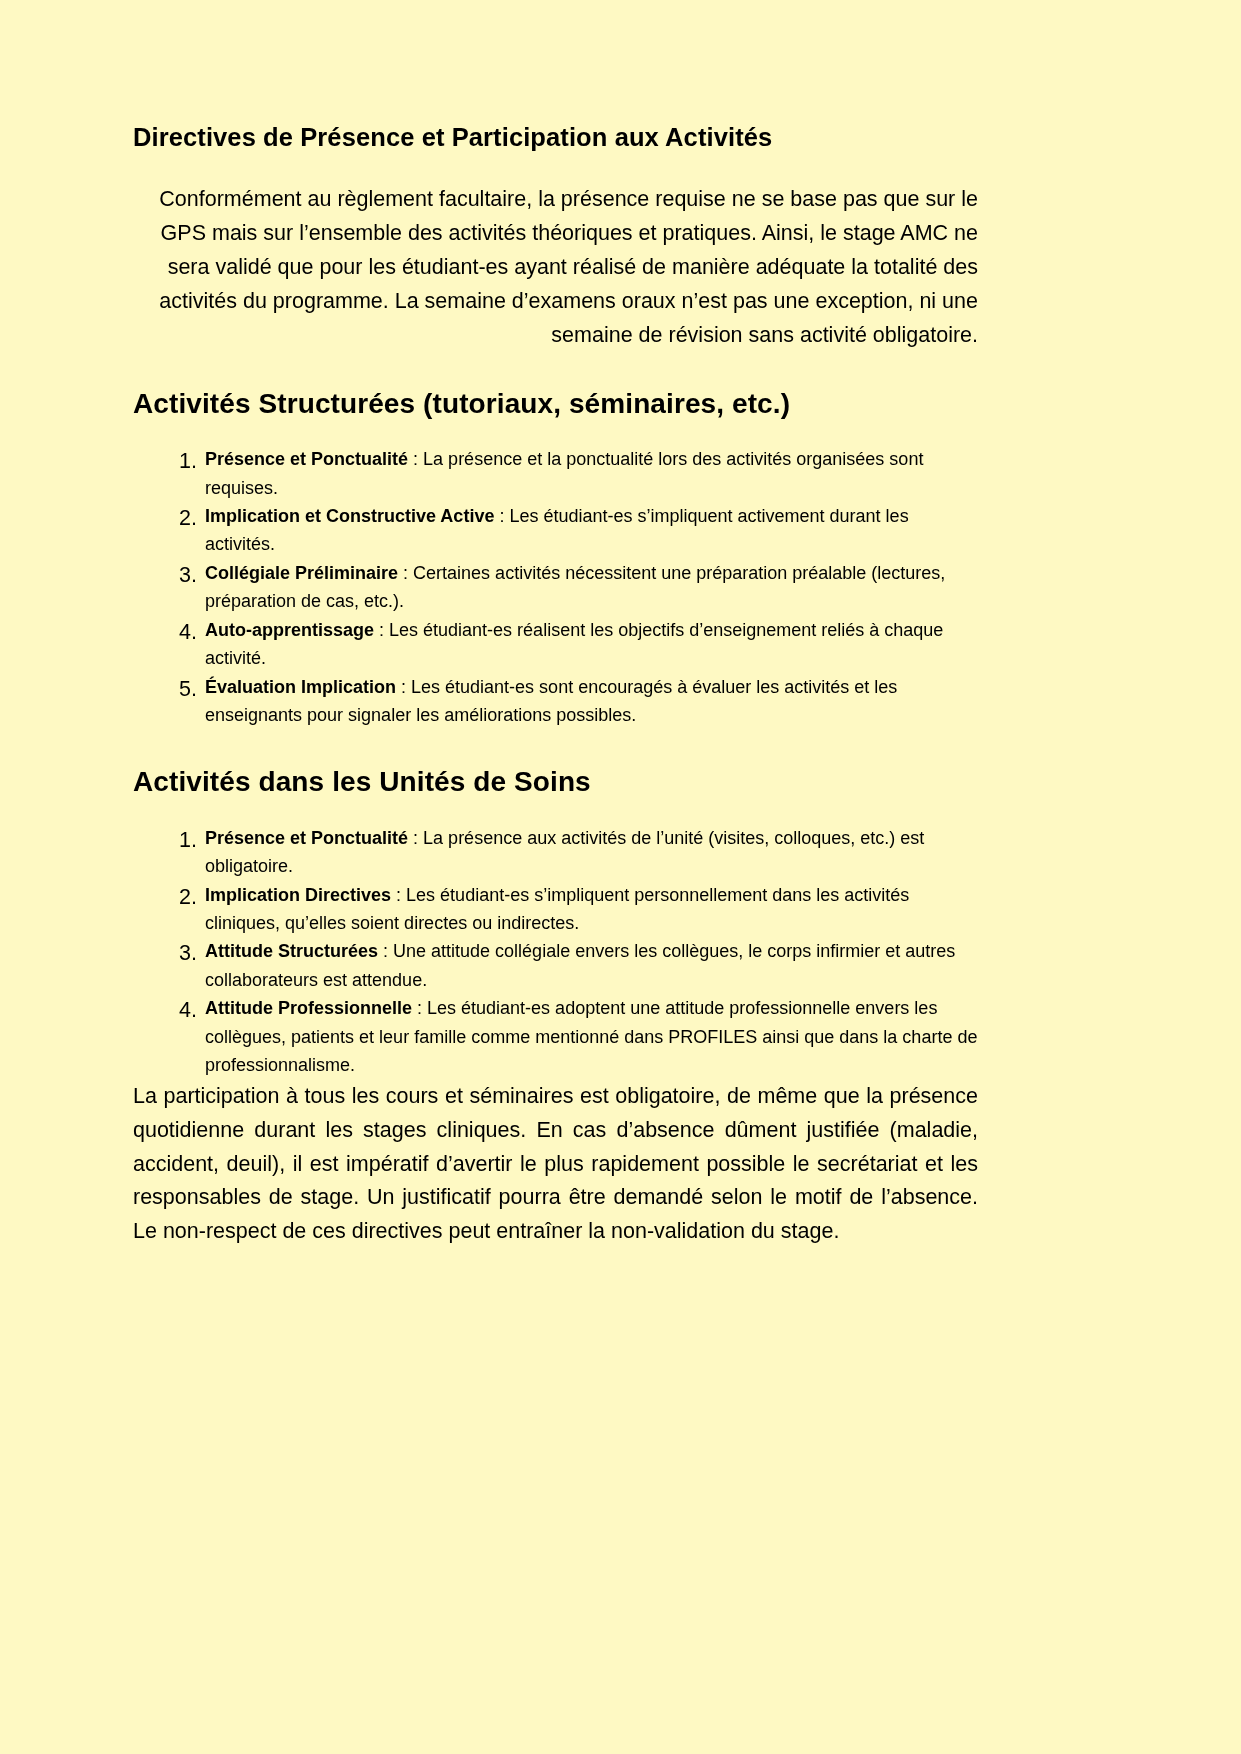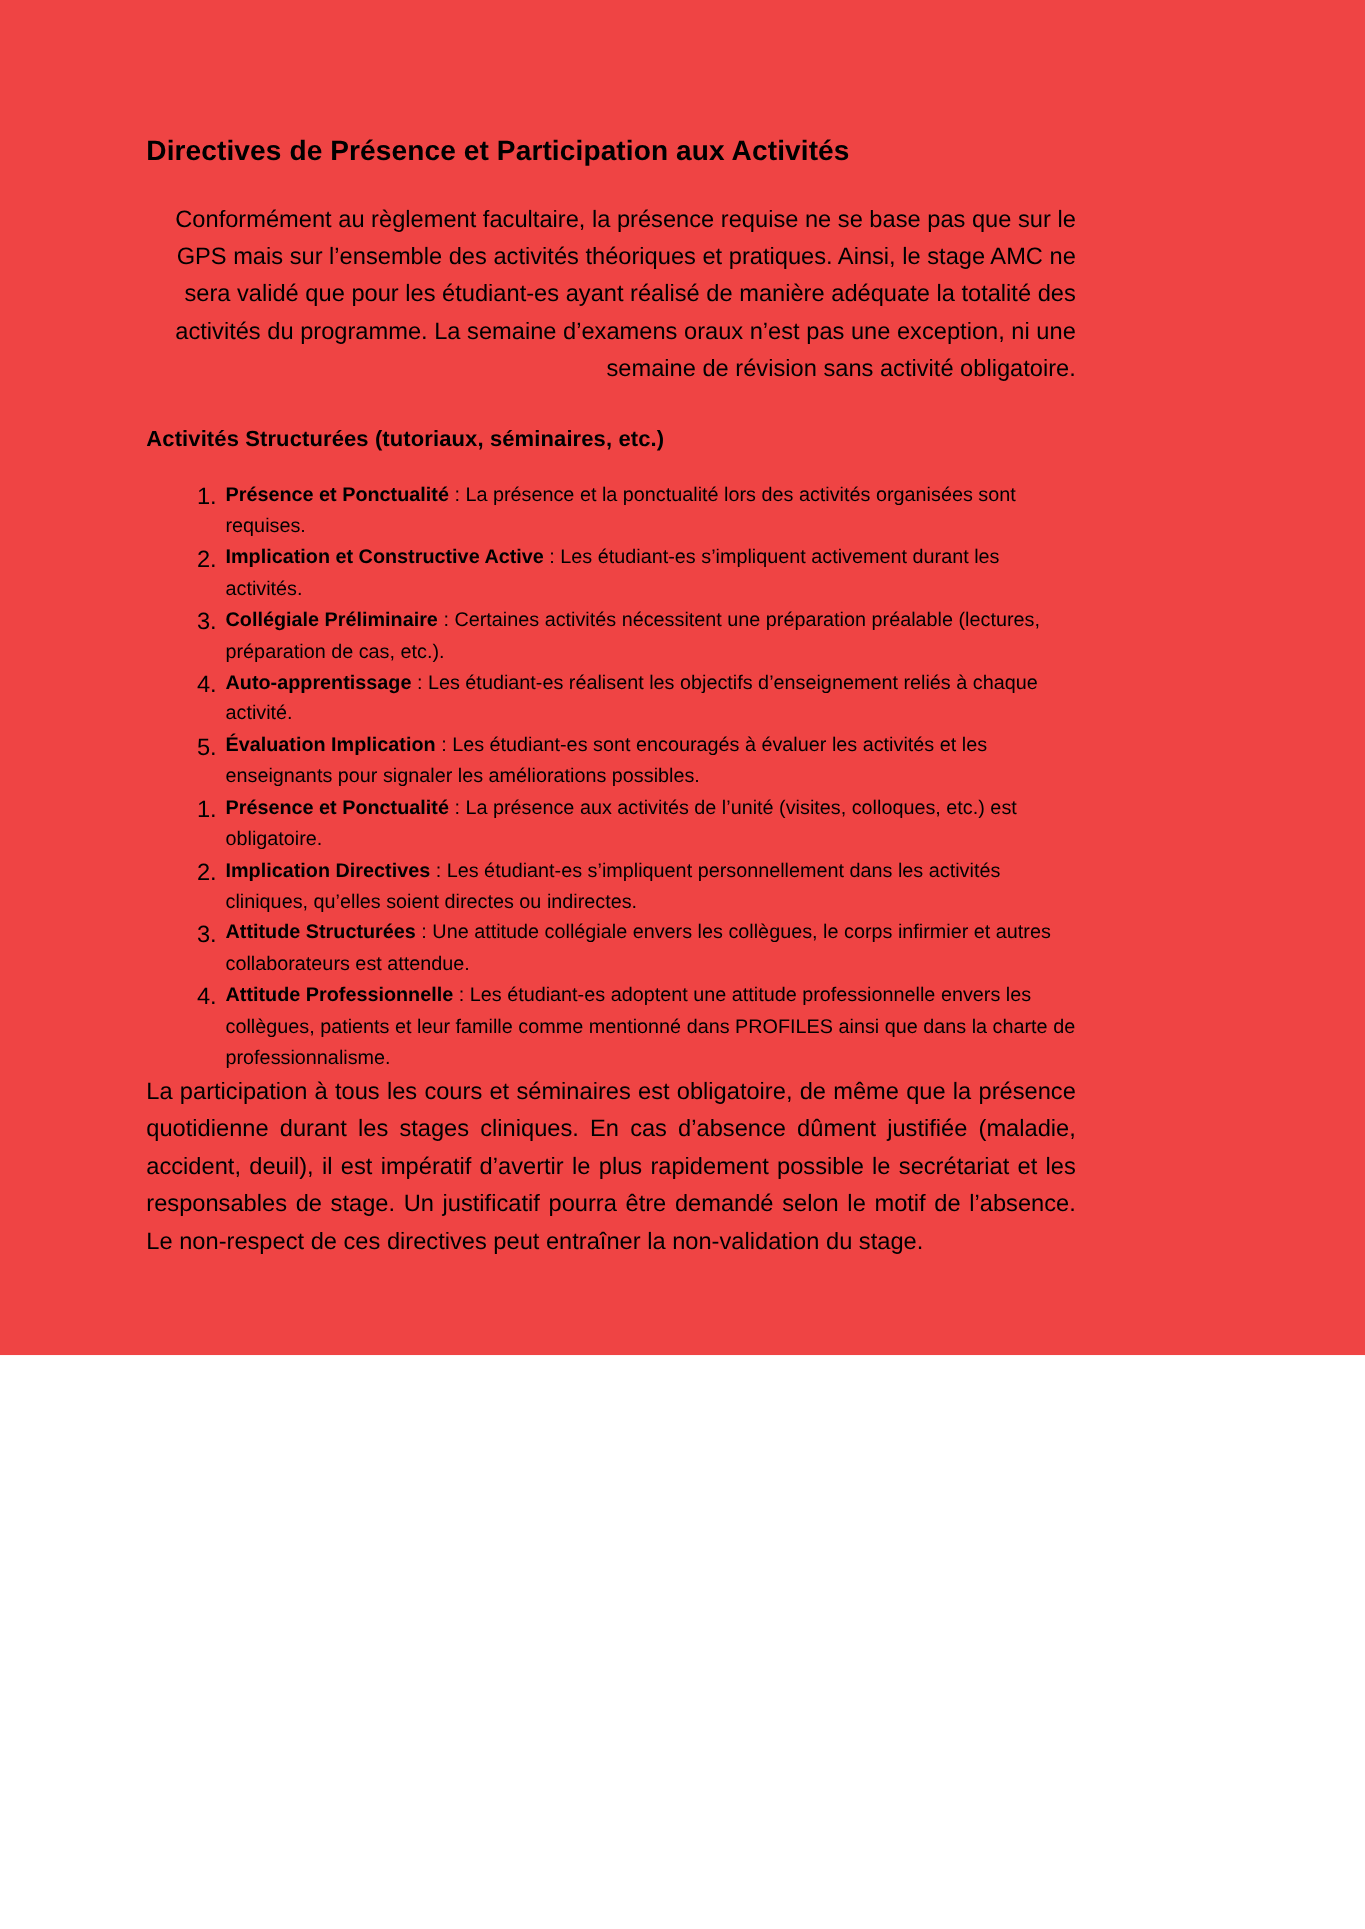--- a/index.html
+++ b/index.html
@@ -9,23 +9,23 @@
     background: #ffffff;
   }
   body {
     font-family: "Liberation Sans", sans-serif;
     color: #000000;
     -webkit-font-smoothing: antialiased;
   }
   .page {
     position: relative;
     width: 1241px;
-    height: 1232px;
+    height: 1754px;
     margin: 0 auto;
-    background: #ef4444;
+    background: #fef9c3;
     box-sizing: border-box;
     overflow: hidden;
   }
   .content {
     position: absolute;
     left: 133px;
     top: 122px;
     width: 845px;
   }
 
@@ -35,21 +35,21 @@
     color: #000000;
     margin: 0;
     line-height: 1.22;
     letter-spacing: 0.1px;
   }
   h1.doc-heading {
     font-size: 25.5px;
     margin-bottom: 30px;
   }
   h2.section-heading {
-    font-size: 20px;
+    font-size: 28px;
     margin-top: 34px;
     margin-bottom: 24px;
   }
   h2.section-heading.tight-top {
     margin-top: 36px;
   }
 
   p.body-text {
     font-size: 21.5px;
     line-height: 1.58;
@@ -115,20 +115,21 @@
         <span class="item-term">Collégiale Préliminaire</span><span class="item-rest"> : Certaines activités nécessitent une préparation préalable (lectures, préparation de cas, etc.).</span>
       </li>
       <li>
         <span class="item-term">Auto-apprentissage</span><span class="item-rest"> : Les étudiant-es réalisent les objectifs d’enseignement reliés à chaque activité.</span>
       </li>
       <li>
         <span class="item-term">Évaluation Implication</span><span class="item-rest"> : Les étudiant-es sont encouragés à évaluer les activités et les enseignants pour signaler les améliorations possibles.</span>
       </li>
     </ol>
 
+    <h2 class="section-heading tight-top">Activités dans les Unités de Soins</h2>
 
     <ol class="numbered-list">
       <li>
         <span class="item-term">Présence et Ponctualité</span><span class="item-rest"> : La présence aux activités de l’unité (visites, colloques, etc.) est obligatoire.</span>
       </li>
       <li>
         <span class="item-term">Implication Directives</span><span class="item-rest"> : Les étudiant-es s’impliquent personnellement dans les activités cliniques, qu’elles soient directes ou indirectes.</span>
       </li>
       <li>
         <span class="item-term">Attitude Structurées</span><span class="item-rest"> : Une attitude collégiale envers les collègues, le corps infirmier et autres collaborateurs est attendue.</span>

